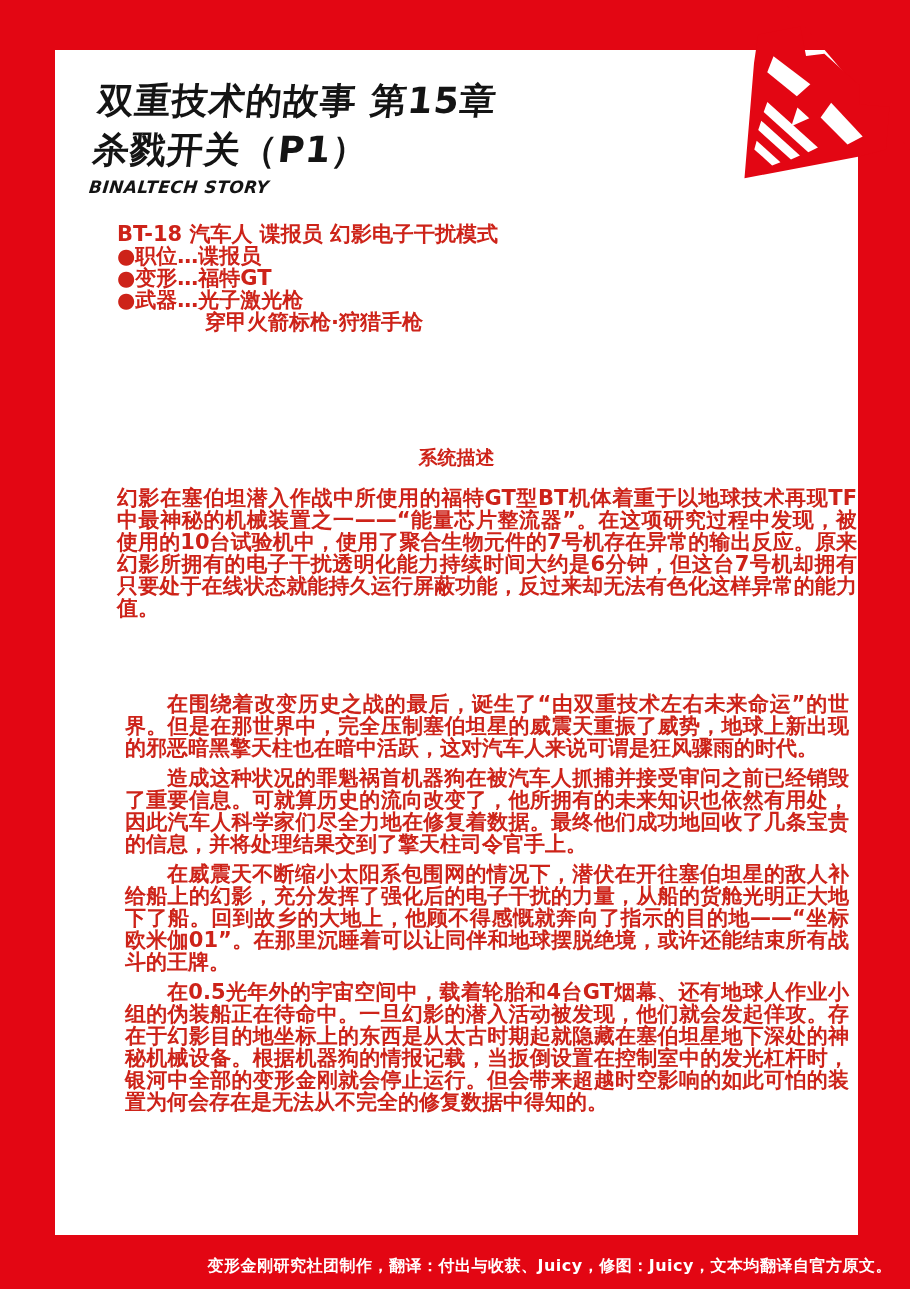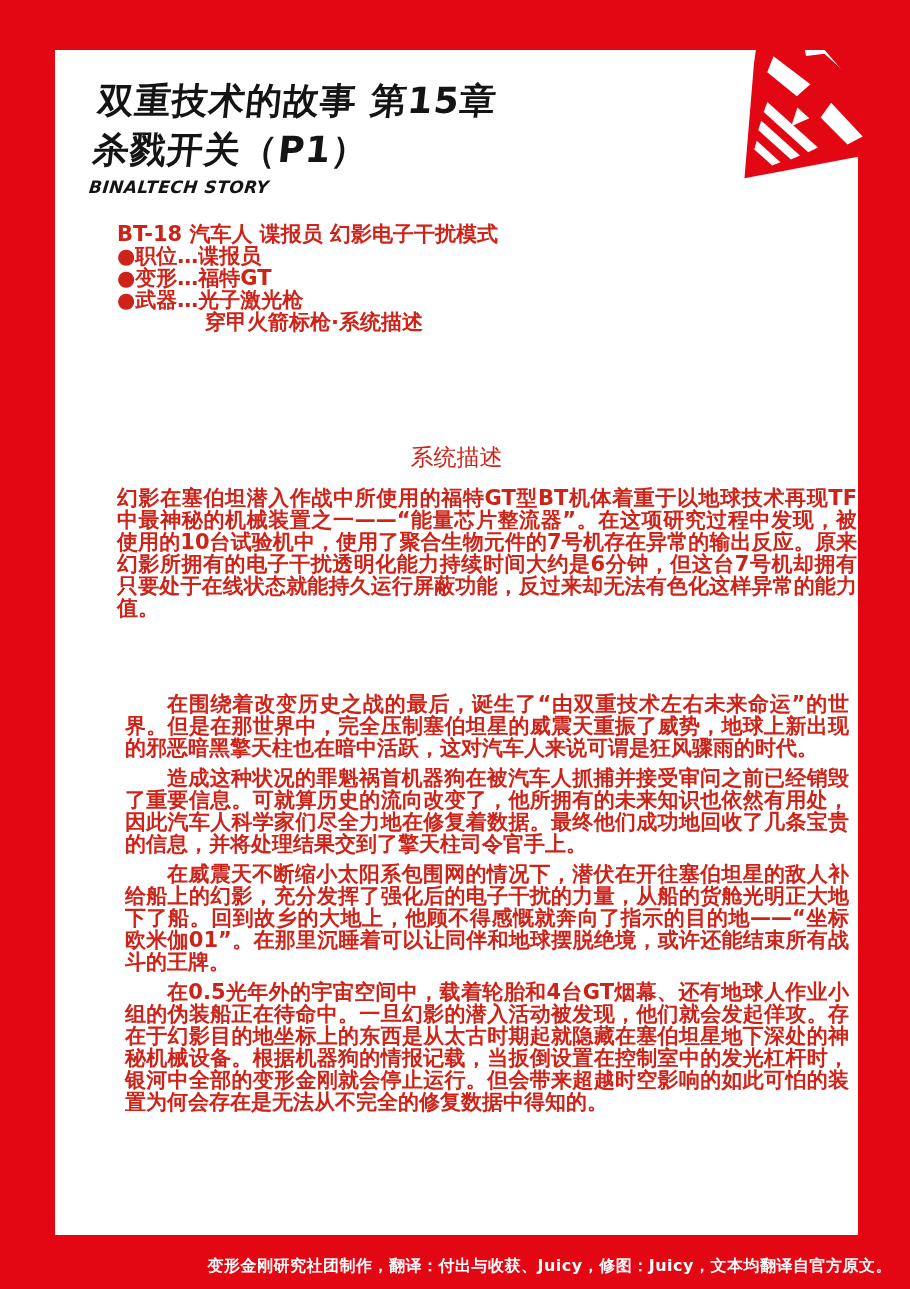--- a/index.html
+++ b/index.html
@@ -31,22 +31,22 @@
     position:absolute; left:62px; width:740px;
     color:var(--text-red,#cd2319); font-weight:bold;
     font-size:21px; line-height:22px; text-align:justify;
     text-justify:inter-ideograph;
   }
   .profile   { top:173px; }
   .profile .line { margin:0; }
   .weapon-indent { padding-left:88px; text-align:left; }
   .section-heading {
     position:absolute; left:0; width:803px; text-align:center;
-    color:var(--text-red,#cd2319); font-weight:normal;
-    font-size:23px; line-height:22px;
+    color:var(--text-red,#cd2319); font-weight:bold;
+    font-size:19px; line-height:22px;
   }
   .sys-heading   { top:396px; }
   .sys-body      { top:437px; }
   .story-heading { top:595px; }
   .story-body    { top:635px; }
   .story-body p  { margin:8px; text-indent:2em; }
   
   .logo { position:absolute; top:0; right:0; width:240px; height:250px; }
   .logo svg { display:block; width:240px; height:250px; }
   
@@ -67,21 +67,21 @@
       <h1>双重技术的故事 第15章</h1>
       <h1>杀戮开关（P1）</h1>
       <div class="subtitle">BINALTECH STORY</div>
     </div>
 
     <div class="red-text profile">
       <p class="line">BT-18 汽车人 谍报员 幻影电子干扰模式</p>
       <p class="line">●职位…谍报员</p>
       <p class="line">●变形…福特GT</p>
       <p class="line">●武器…光子激光枪</p>
-      <p class="line weapon-indent">穿甲火箭标枪·系统描述</p>
+      <p class="line weapon-indent">穿甲火箭标枪·狩猎手枪</p>
     </div>
 
     <div class="section-heading sys-heading">系统描述</div>
 
     <div class="red-text sys-body">幻影在塞伯坦潜入作战中所使用的福特GT型BT机体着重于以地球技术再现TF中最神秘的机械装置之一——“能量芯片整流器”。在这项研究过程中发现，被使用的10台试验机中，使用了聚合生物元件的7号机存在异常的输出反应。原来幻影所拥有的电子干扰透明化能力持续时间大约是6分钟，但这台7号机却拥有只要处于在线状态就能持久运行屏蔽功能，反过来却无法有色化这样异常的能力值。</div>
 
 
     <div class="red-text story-body">
       <p>在围绕着改变历史之战的最后，诞生了“由双重技术左右未来命运”的世界。但是在那世界中，完全压制塞伯坦星的威震天重振了威势，地球上新出现的邪恶暗黑擎天柱也在暗中活跃，这对汽车人来说可谓是狂风骤雨的时代。</p>
       <p>造成这种状况的罪魁祸首机器狗在被汽车人抓捕并接受审问之前已经销毁了重要信息。可就算历史的流向改变了，他所拥有的未来知识也依然有用处，因此汽车人科学家们尽全力地在修复着数据。最终他们成功地回收了几条宝贵的信息，并将处理结果交到了擎天柱司令官手上。</p>

